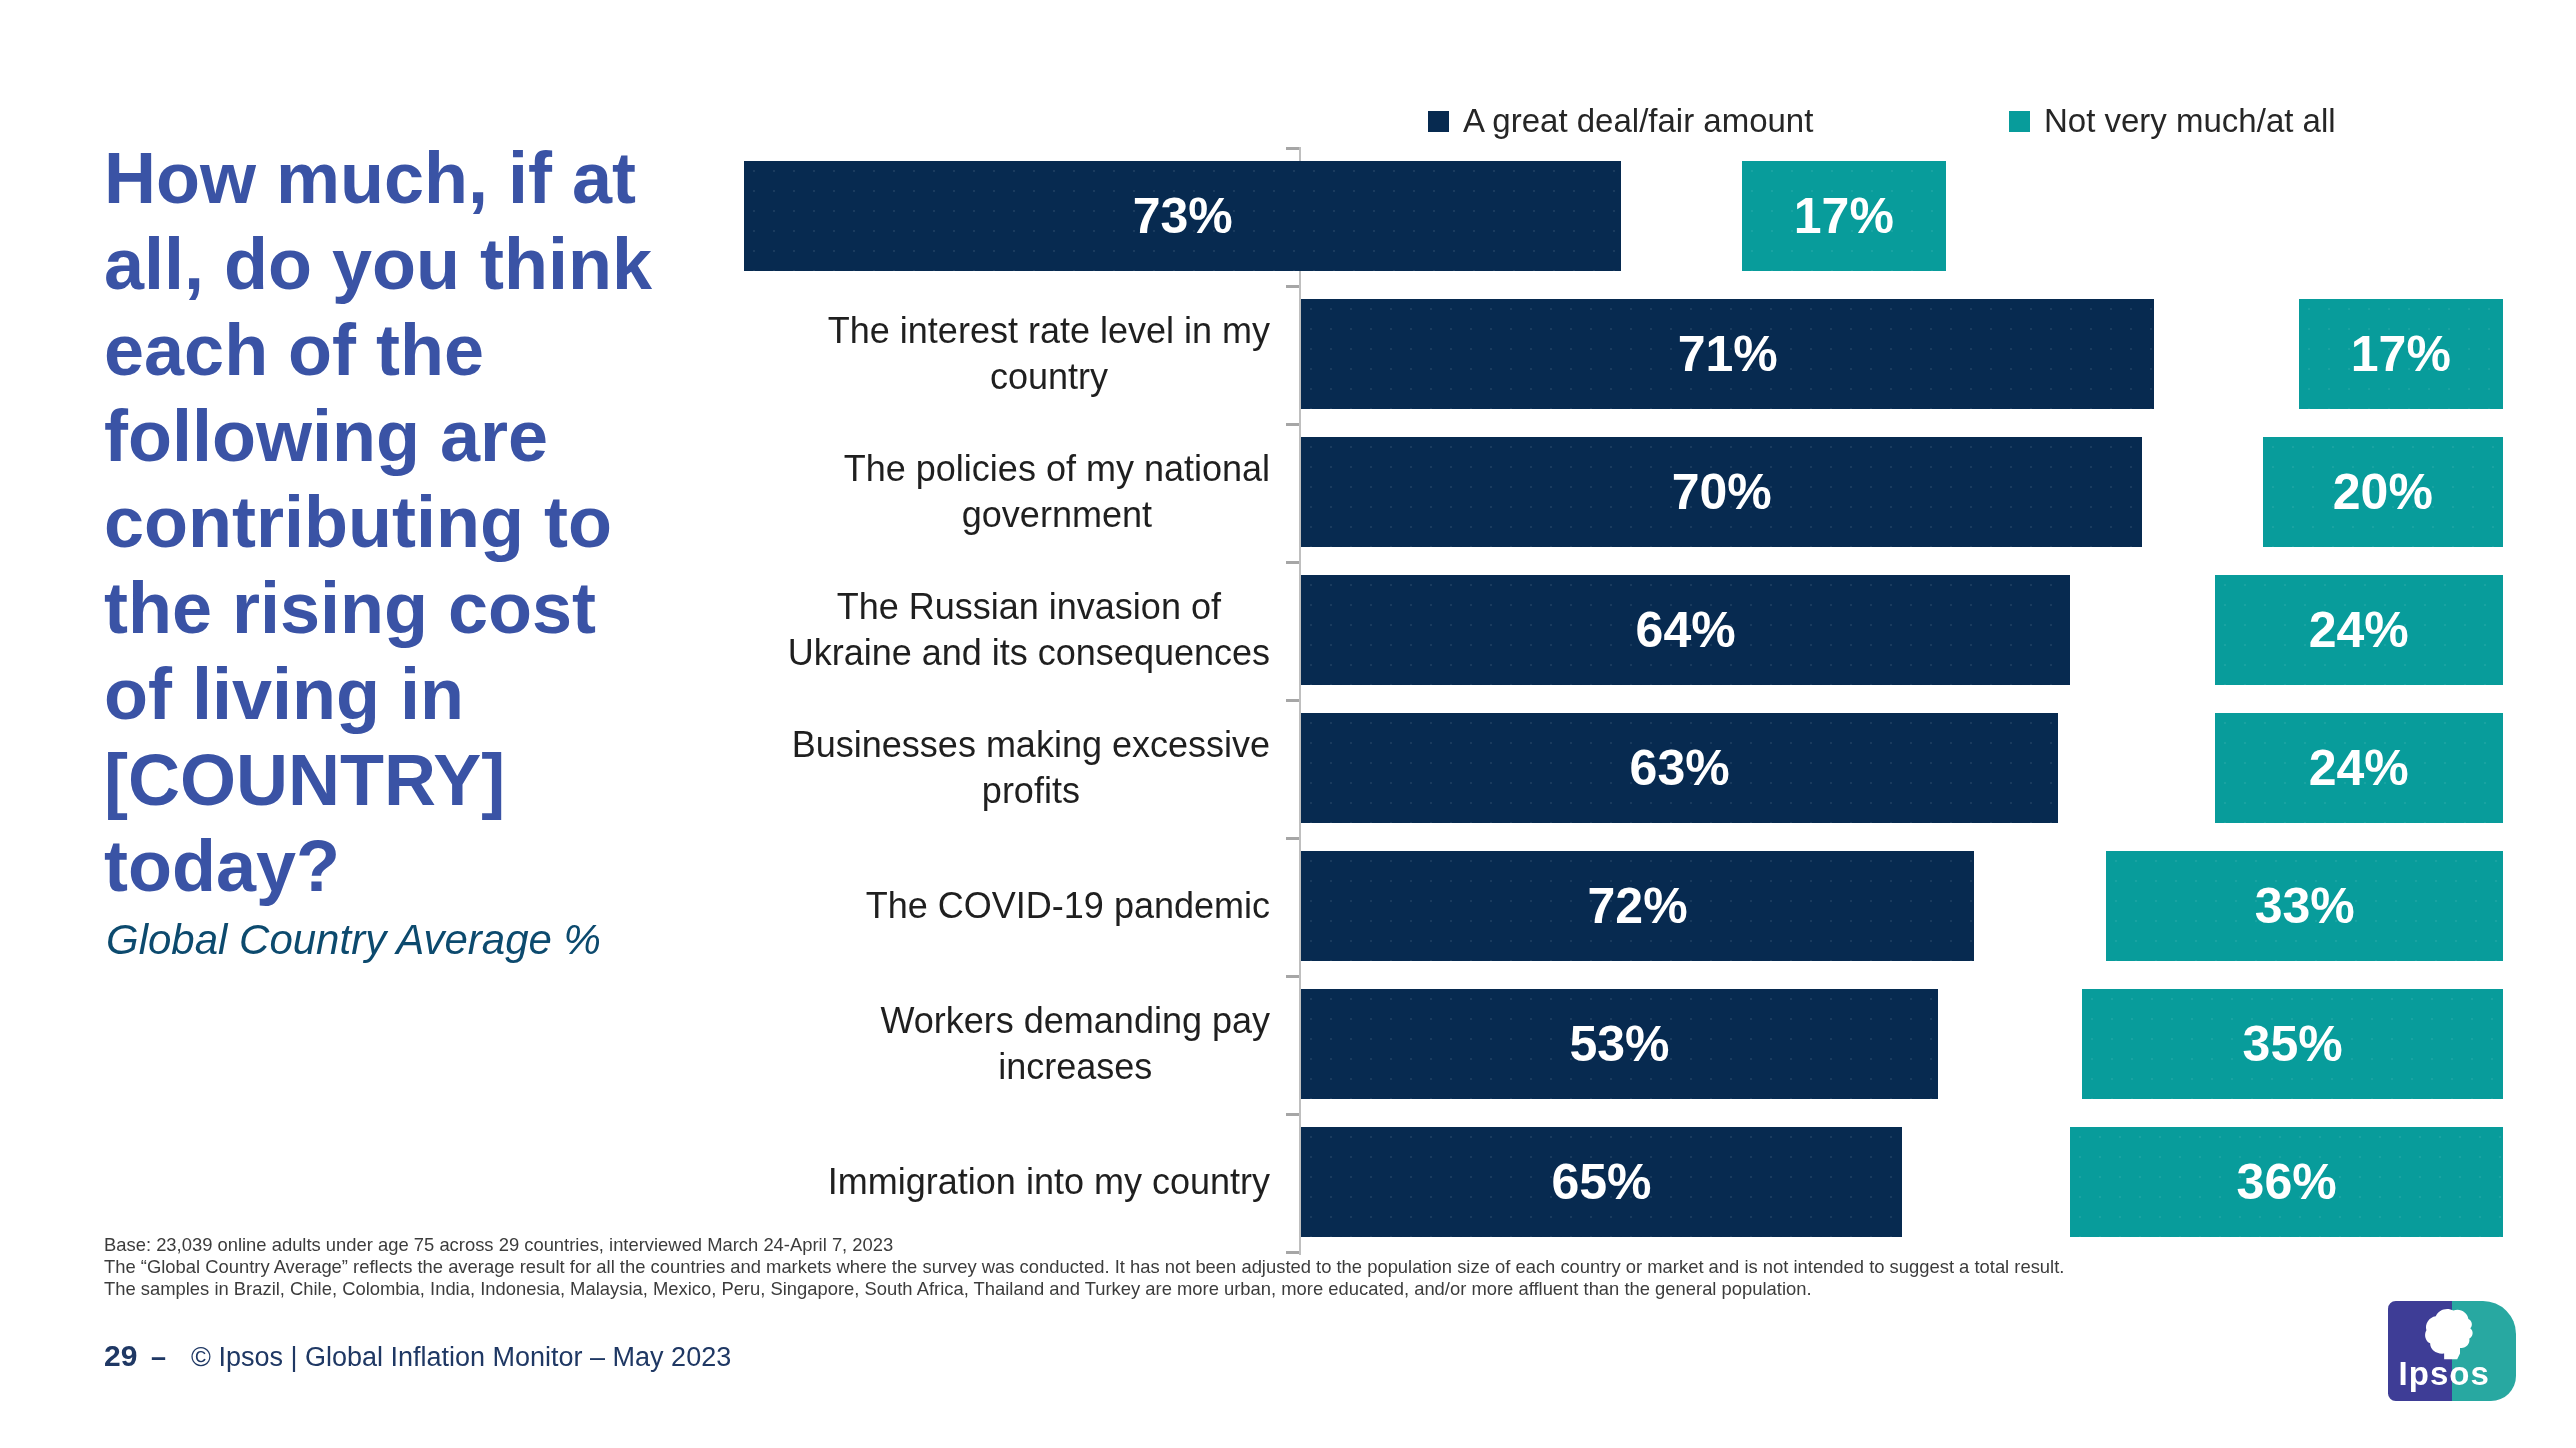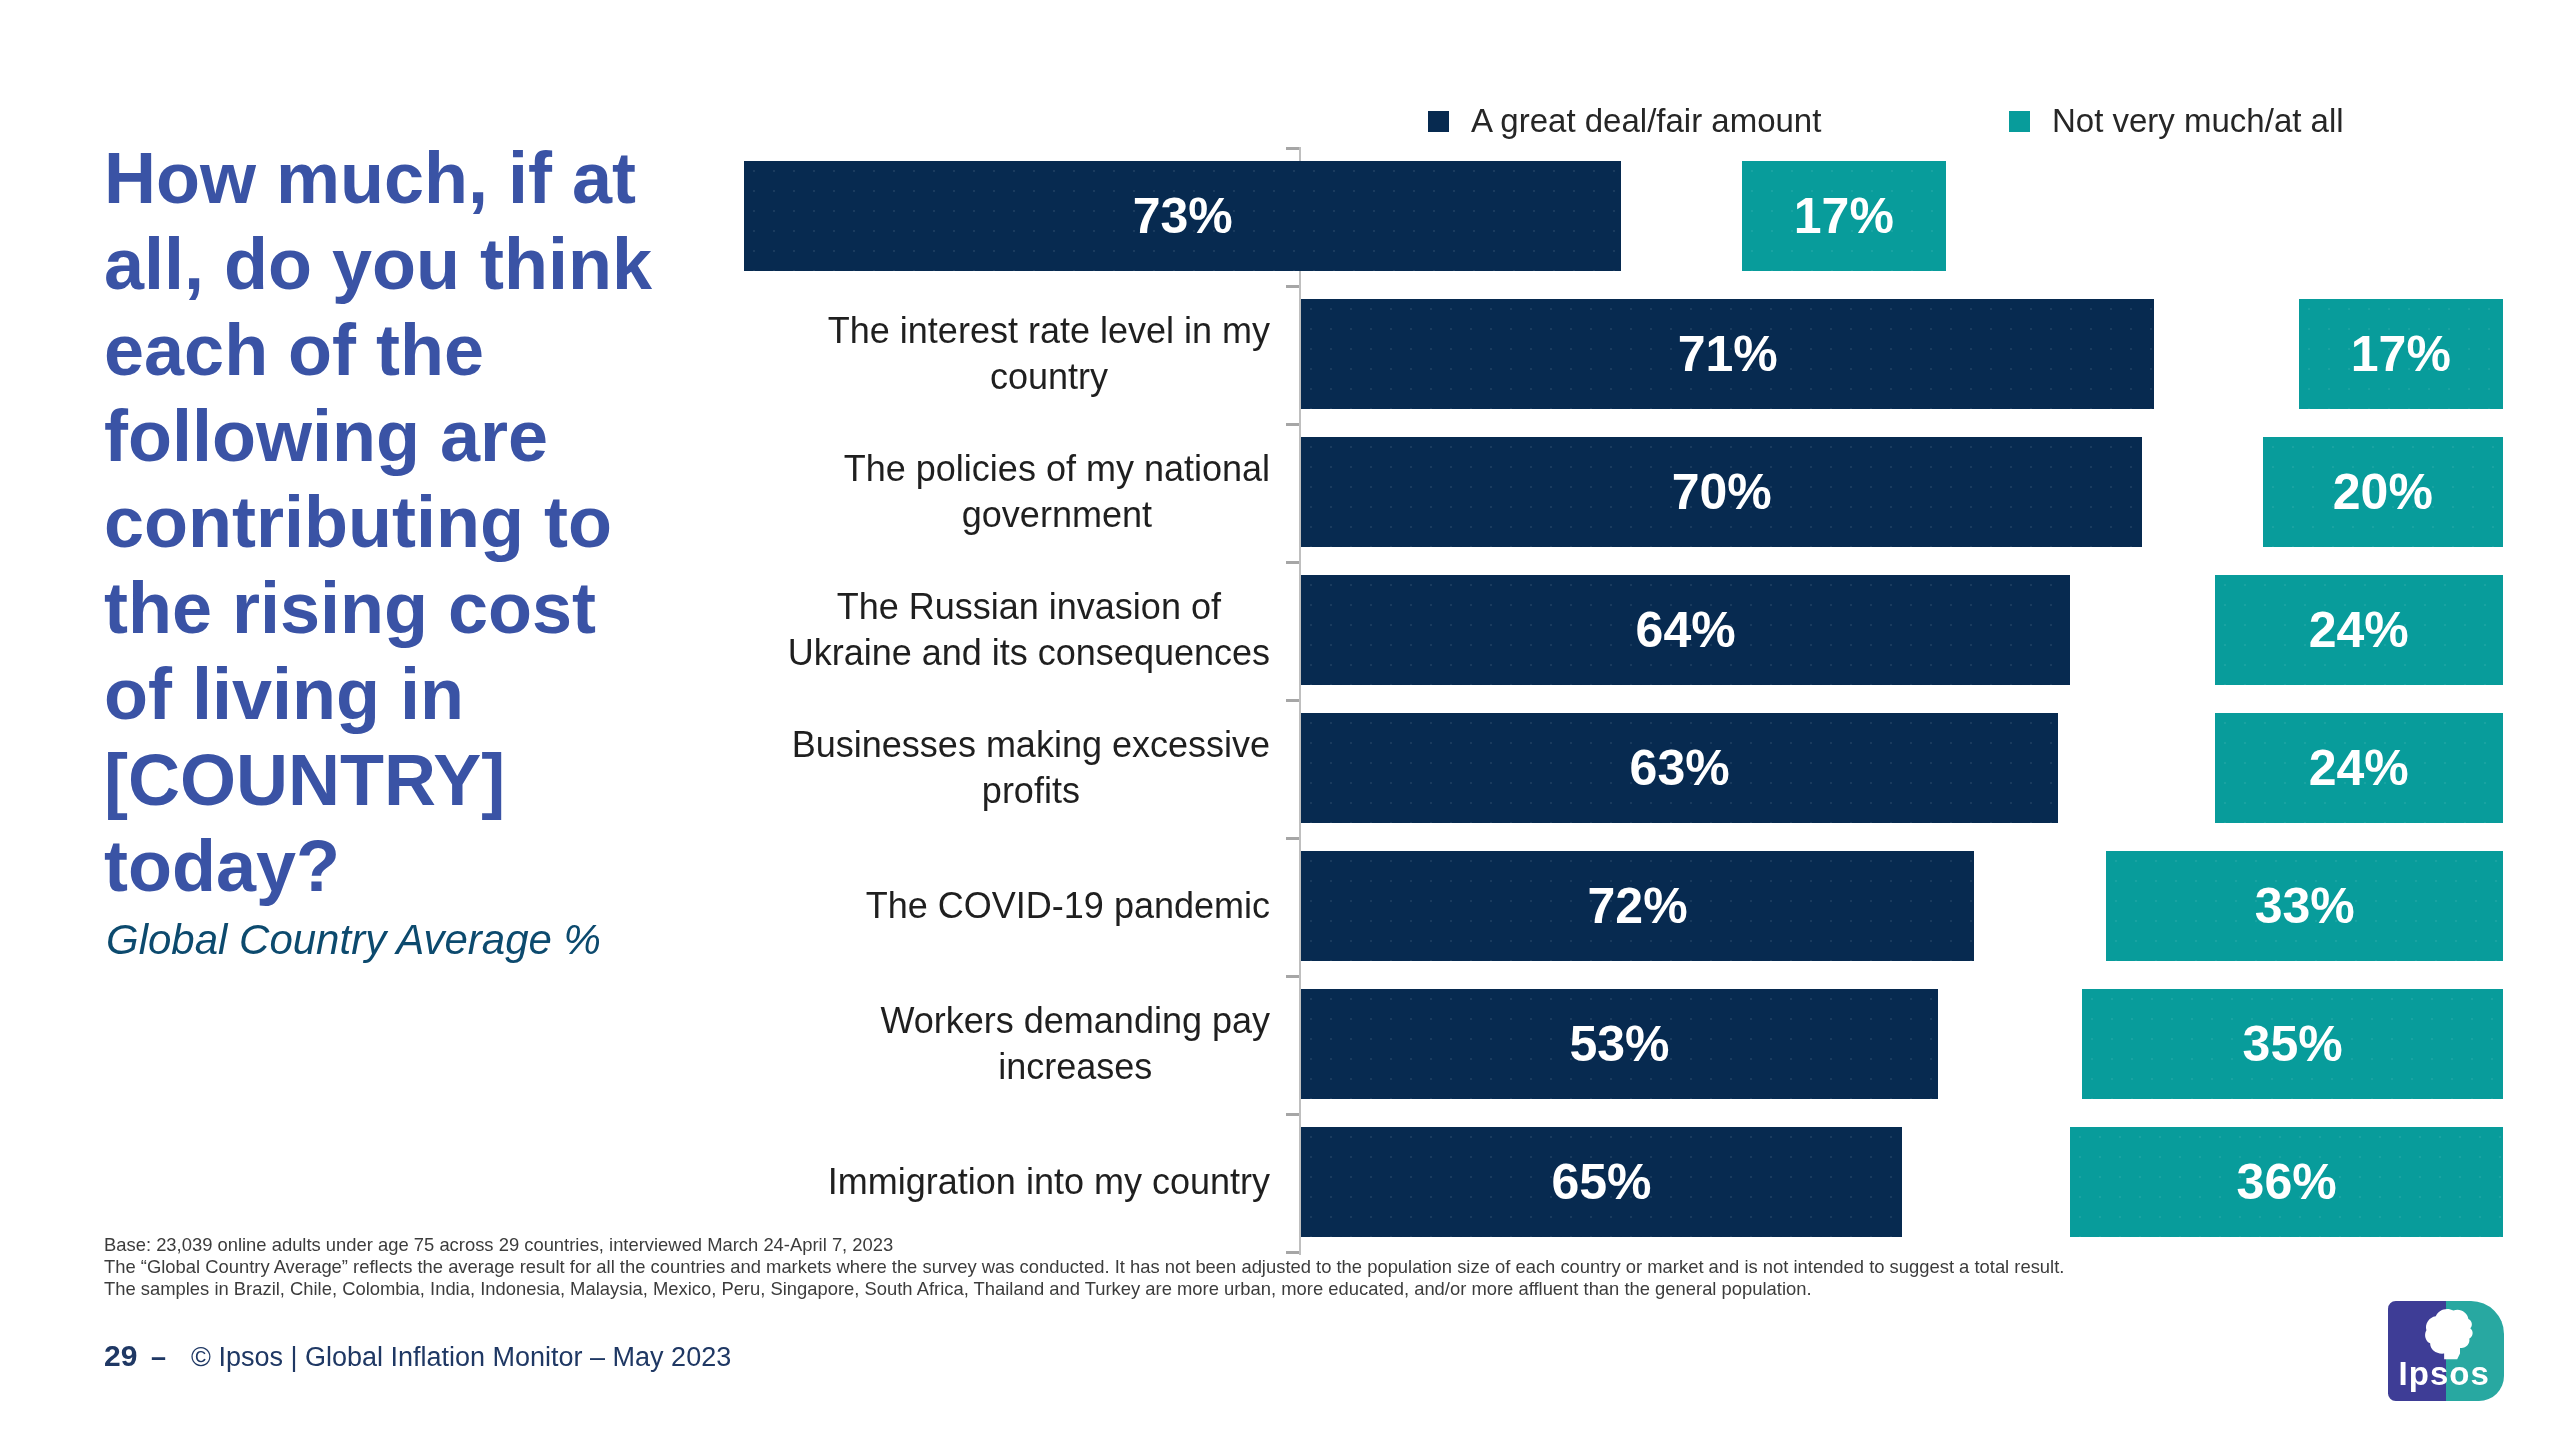--- a/index.html
+++ b/index.html
@@ -6,21 +6,21 @@
   .slide{position:relative;width:2576px;height:1449px;background:#ffffff;overflow:hidden;
          font-family:"Liberation Sans",sans-serif;}
 
   
   .title{position:absolute;left:104px;top:135px;width:565px;
          font-size:72px;line-height:86px;font-weight:bold;color:#3A53A5;margin:0;}
   .subtitle{position:absolute;left:106px;top:916px;font-size:42px;font-style:italic;
             color:#0c4a6e;margin:0;white-space:nowrap;}
 
   
-  .legend-item{position:absolute;top:102px;display:flex;align-items:center;gap:22px;text-align:center;}
+  .legend-item{position:absolute;top:102px;display:flex;align-items:center;gap:14px;text-align:center;}
   .legend-item.l0{left:1428px;}
   .legend-item.l1{left:2009px;}
   .swatch{width:21px;height:21px;flex:0 0 auto;}
   .legend-label{font-size:33px;color:#262626;white-space:nowrap;}
 
   
   .chart{position:absolute;left:744px;top:147px;width:1759px;height:1108px;}
   .axis-line{position:absolute;left:555px;top:0;width:1.9px;height:1108px;background:#BFBFBF;}
   .axis-ticks{position:absolute;left:542px;top:0;width:13.5px;height:1108px;
               background:repeating-linear-gradient(to bottom,#A6A6A6 0 2.9px,transparent 2.9px 138px);}
@@ -44,21 +44,21 @@
   
   .footnotes{position:absolute;left:104px;top:1234px;width:2028px;}
   .footnotes p{margin:0;font-size:18.4px;line-height:22px;color:#3C3C3C;white-space:nowrap;}
   .pagefooter{position:absolute;left:104px;top:1339px;display:flex;align-items:baseline;gap:13.5px;
               color:#1F3864;}
   .pageno{font-size:30px;font-weight:bold;text-align:center;}
   .pagedash{font-size:27px;font-weight:bold;}
   .copyright{font-size:27px;padding-left:11.6px;}
 
   
-  .logo{position:absolute;left:2388px;top:1301px;width:116px;height:100px;
+  .logo{position:absolute;left:2388px;top:1301px;width:128px;height:100px;
         border-radius:7.7px 33px 25px 7.7px;
         background:linear-gradient(90deg,#3E3D96 0 50%,#28A8A1 50% 100%);}
   .logo svg{position:absolute;left:27px;top:3.9px;}
   .logo-word{position:absolute;left:10.6px;bottom:7.7px;font-size:33px;font-weight:bold;
              color:#ffffff;letter-spacing:1px;}
 </style>
 </head>
 <body>
 
 <div class="slide">

